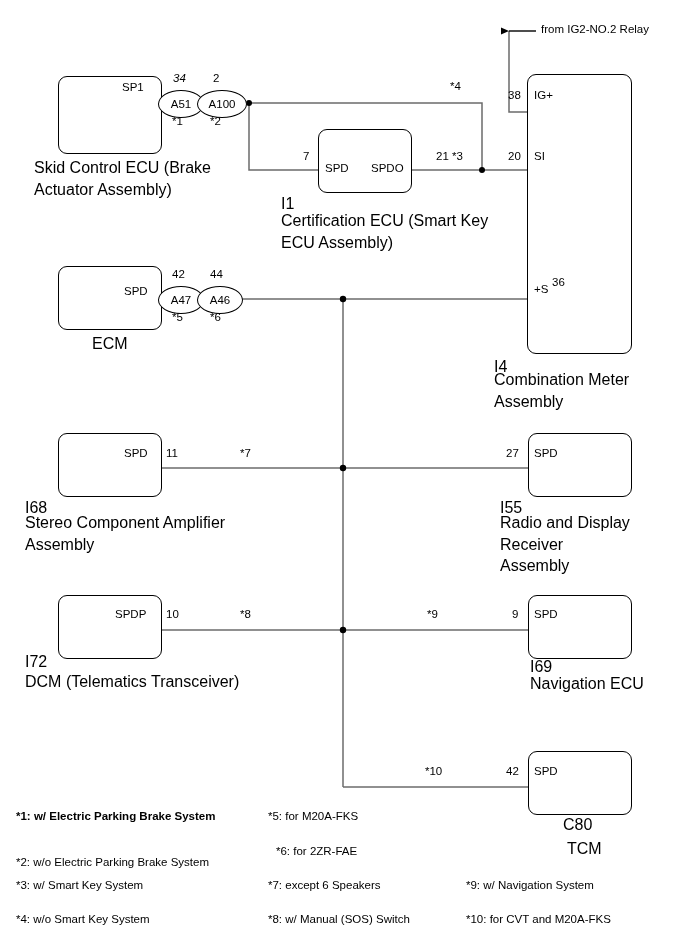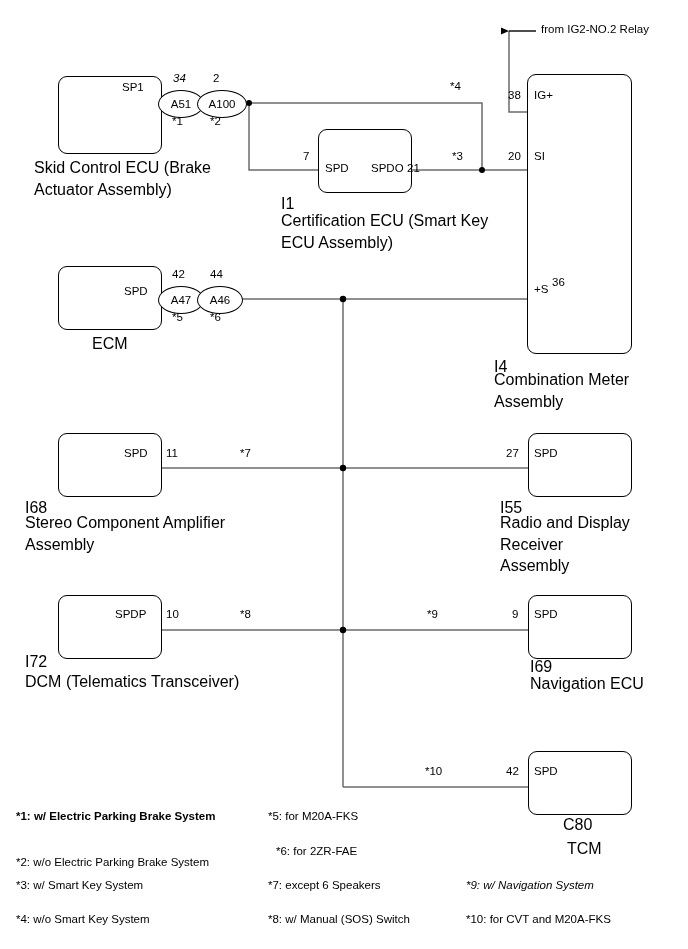--- a/index.html
+++ b/index.html
@@ -218,21 +218,21 @@
     <span>A46</span>
   </div>
   <div class="pin" style="left:210px;top:268px;">44</div>
   <div class="ftn" style="left:210px;top:311px;">*6</div>
 
   <div class="term" style="left:122px;top:81px;">SP1</div>
 
   <div class="term" style="left:325px;top:162px;">SPD</div>
   <div class="term" style="left:371px;top:162px;">SPDO</div>
   <div class="pin" style="left:303px;top:150px;">7</div>
-  <div class="pin" style="left:407px;top:150px;margin-top:12px;">21</div>
+  <div class="pin" style="left:436px;top:150px;">21</div>
 
   <div class="pin" style="left:508px;top:89px;">38</div>
   <div class="term" style="left:534px;top:89px;">IG+</div>
 
   <div class="pin" style="left:508px;top:150px;">20</div>
   <div class="term" style="left:534px;top:150px;">SI</div>
 
   <div class="pin" style="left:508px;top:276px;margin-left:44px;">36</div>
   <div class="term" style="left:534px;top:283px;">+S</div>
 
@@ -302,16 +302,16 @@
   <div class="note" style="position:absolute;left:16px;top:810px;font-weight:bold;">*1: w/ Electric Parking Brake System</div>
   <div class="note" style="position:absolute;left:16px;top:856px;">*2: w/o Electric Parking Brake System</div>
   <div class="note" style="position:absolute;left:16px;top:879px;">*3: w/ Smart Key System</div>
   <div class="note" style="position:absolute;left:16px;top:913px;">*4: w/o Smart Key System</div>
 
   <div class="note" style="position:absolute;left:268px;top:810px;">*5: for M20A-FKS</div>
   <div class="note" style="position:absolute;left:276px;top:845px;">*6: for 2ZR-FAE</div>
   <div class="note" style="position:absolute;left:268px;top:879px;">*7: except 6 Speakers</div>
   <div class="note" style="position:absolute;left:268px;top:913px;">*8: w/ Manual (SOS) Switch</div>
 
-  <div class="note" style="position:absolute;left:466px;top:879px;font-style:italic;">*9: w/ Navigation System</div>
+  <div class="note" style="position:absolute;left:466px;top:879px;">*9: w/ Navigation System</div>
   <div class="note" style="position:absolute;left:466px;top:913px;">*10: for CVT and M20A-FKS</div>
 
 </div>
 
 </body></html>

